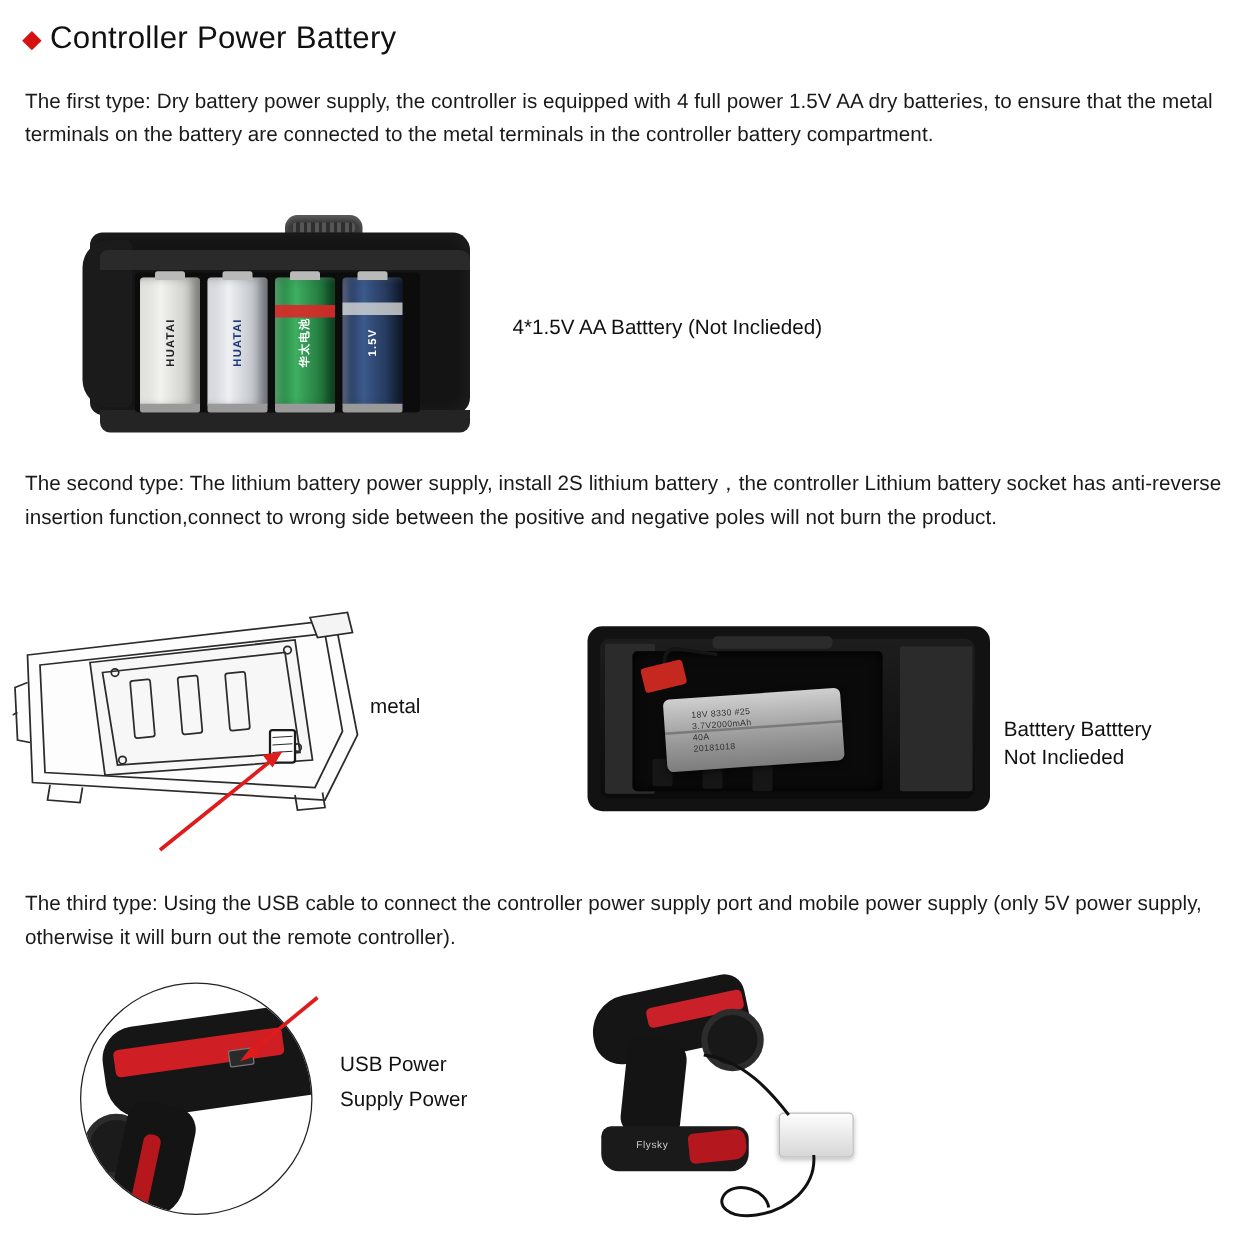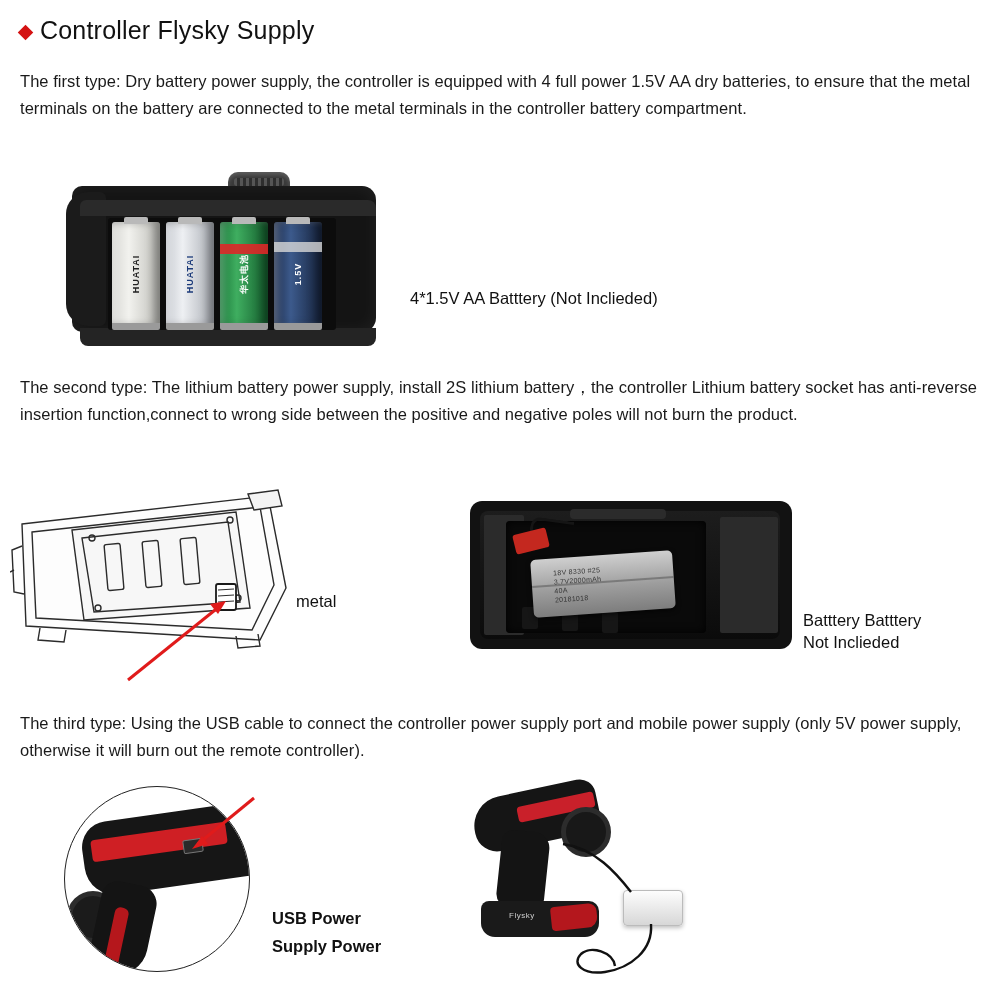--- a/index.html
+++ b/index.html
@@ -55,26 +55,25 @@
   #para1 { left: 20px; top: 68px; width: 965px; }
   #para2 { left: 20px; top: 374px; width: 965px; }
   #para3 { left: 20px; top: 710px; width: 950px; }
 
   
   .caption {
     position: absolute;
     font-size: 16.5px;
     line-height: 24px;
     color: #111;
-    margin-top: 36px;
   }
   #cap-aa { left: 410px; top: 250px; }
   #cap-lipo-socket { left: 296px; top: 550px; width: 180px; line-height: 30px;}
   #cap-lipo-not { left: 803px; top: 573px; line-height: 22px; }
-  #cap-usb { left: 272px; top: 868px; line-height: 28px; font-weight: bold; }
+  #cap-usb { left: 272px; top: 838px; line-height: 28px; }
 
   
   .fig-batt {
     position: absolute;
     left: 68px;
     top: 172px;
     width: 320px;
     height: 172px;
   }
   .batt-body {
@@ -401,21 +400,21 @@
     letter-spacing:.5px;
   }
 </style>
 </head>
 <body>
 
 <div class="page">
 
   <div class="heading">
     <span class="diamond"></span>
-    <span class="heading-text">Controller Flysky Supply</span>
+    <span class="heading-text">Controller Power Battery</span>
   </div>
 
   <div class="para" id="para1">The first type: Dry battery power supply, the controller is equipped with 4 full power 1.5V AA dry batteries, to ensure that the metal terminals on the battery are connected to the metal terminals in the controller battery compartment.</div>
 
   <div class="fig-batt">
     <div class="batt-knob"></div>
     <div class="batt-body">
       <div class="batt-top-strip"></div>
       <div class="batt-bottom-strip"></div>
       <div class="batt-well">

